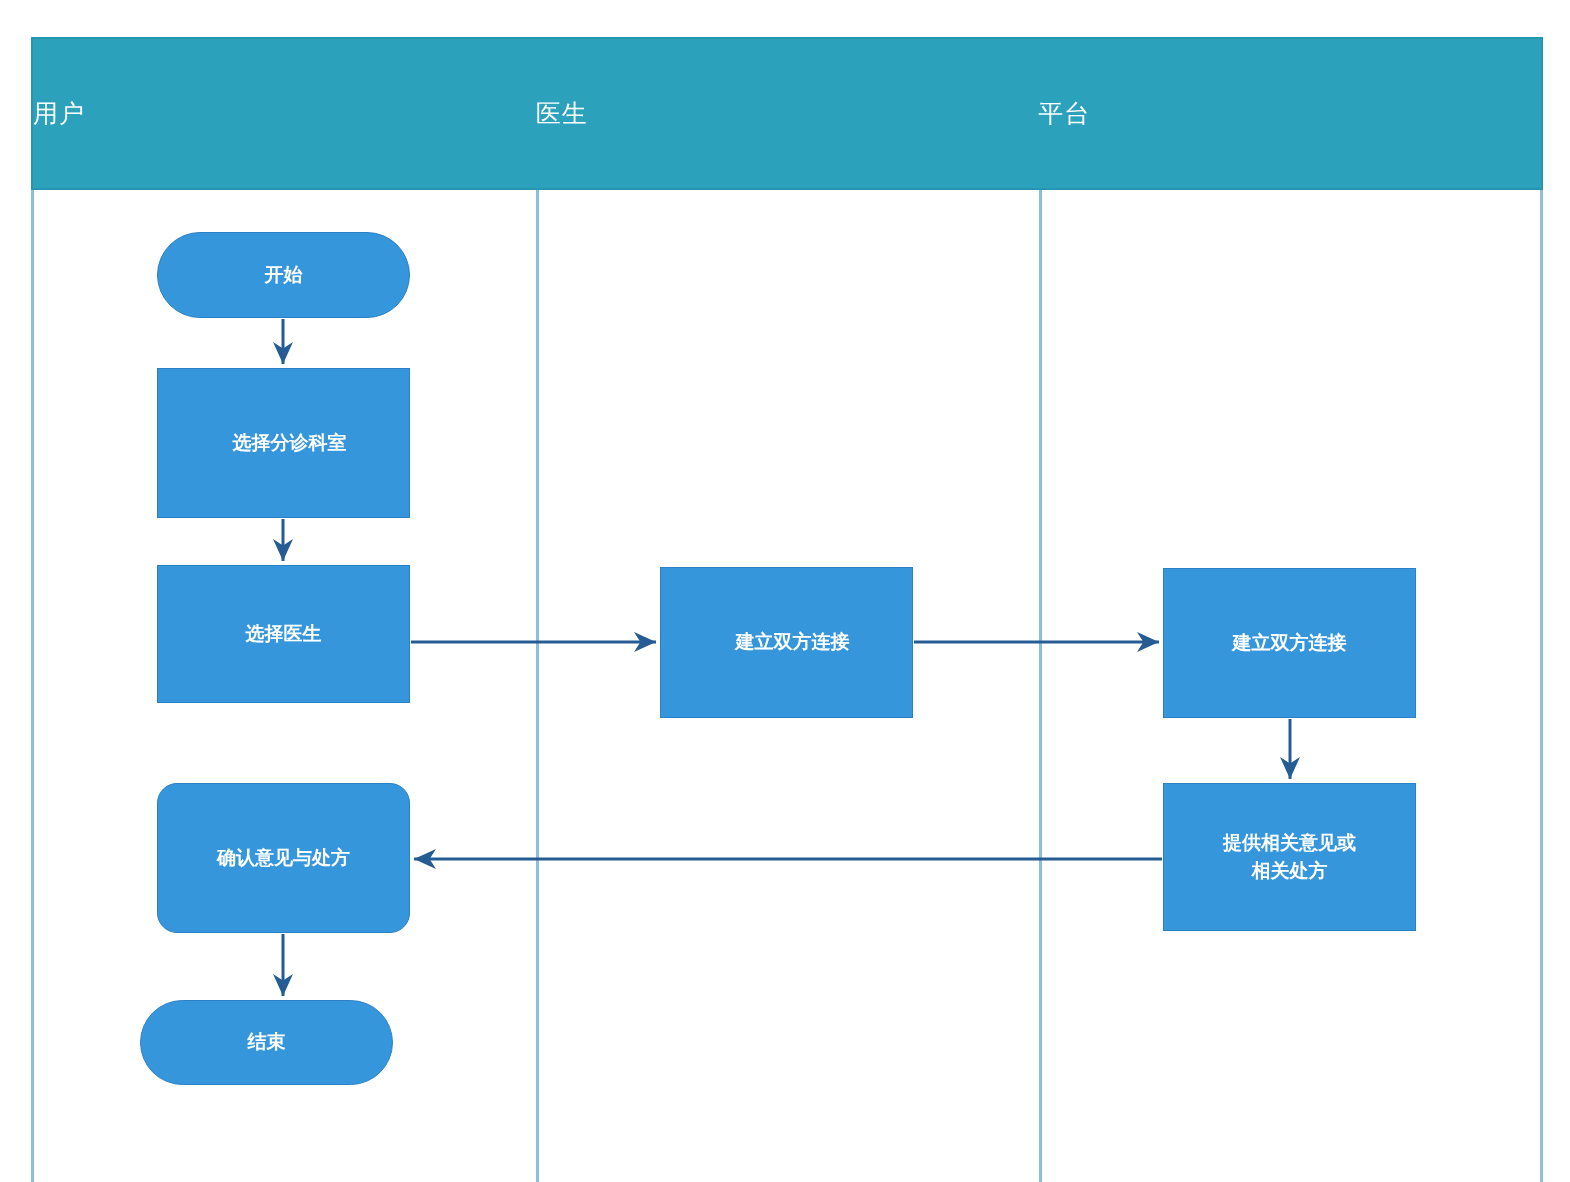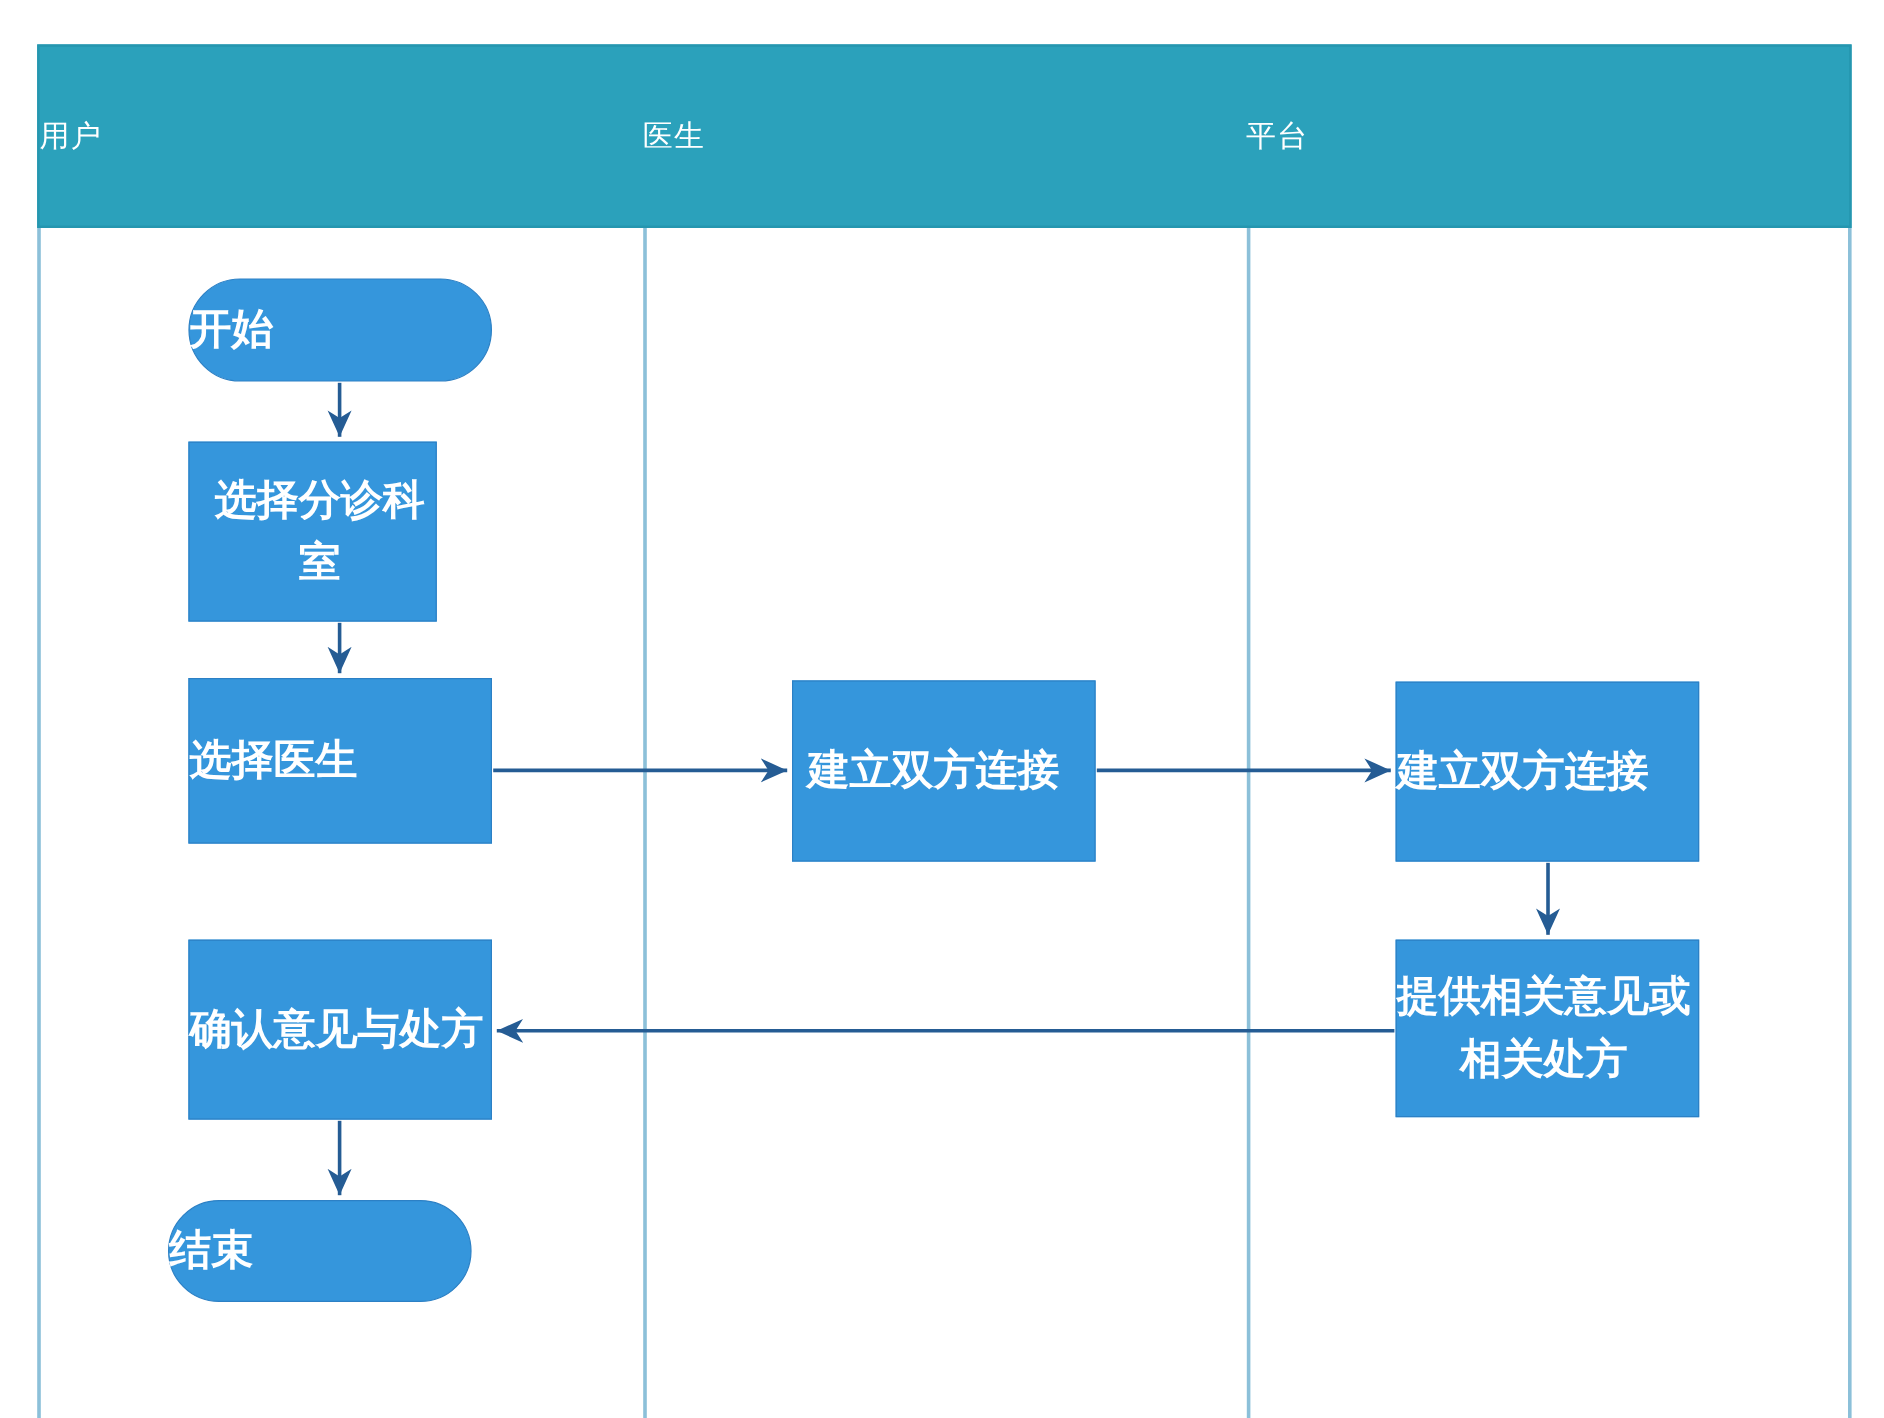--- a/index.html
+++ b/index.html
@@ -34,34 +34,34 @@
   .vline.div1{left:536px;}
   .vline.div2{left:1039px;}
   .vline.right{left:1540px;}
   
   .node{
     position:absolute;
     background:#3596dc;
     border:1px solid #2c80c5;
     box-sizing:border-box;
     color:#ffffff;
-    display:flex;align-items:center;justify-content:flex-start;
+    display:flex;align-items:center;justify-content:center;
     text-align:center;
-    font-size:35px;font-weight:bold;
+    font-size:19px;font-weight:bold;
     line-height:1.5;
   }
   .node span{white-space:pre-line;}
   .node.terminator{border-radius:43px;}
   .n-start{left:157px;top:232px;width:253px;height:86px;}
-  .n-dept{left:157px;top:368px;width:207px;height:150px;padding-left:12px;}
+  .n-dept{left:157px;top:368px;width:253px;height:150px;padding-left:12px;}
   .n-doctor{left:157px;top:565px;width:253px;height:138px;}
   .n-connect{left:660px;top:567px;width:253px;height:151px;padding-left:12px;}
   .n-service{left:1163px;top:568px;width:253px;height:150px;}
   .n-opinion{left:1163px;top:783px;width:253px;height:148px;}
-  .n-confirm{left:157px;top:783px;width:253px;height:150px;}
+  .n-confirm{left:157px;top:783px;width:253px;height:150px;border-radius:20px;}
   .n-end{left:140px;top:1000px;width:253px;height:85px;}
   
   svg.edges{
     position:absolute;left:0;top:0;width:1570px;height:1182px;
     pointer-events:none;
   }
   svg.edges path.edge{
     stroke:#255c94;stroke-width:3;fill:none;
   }
 </style>

